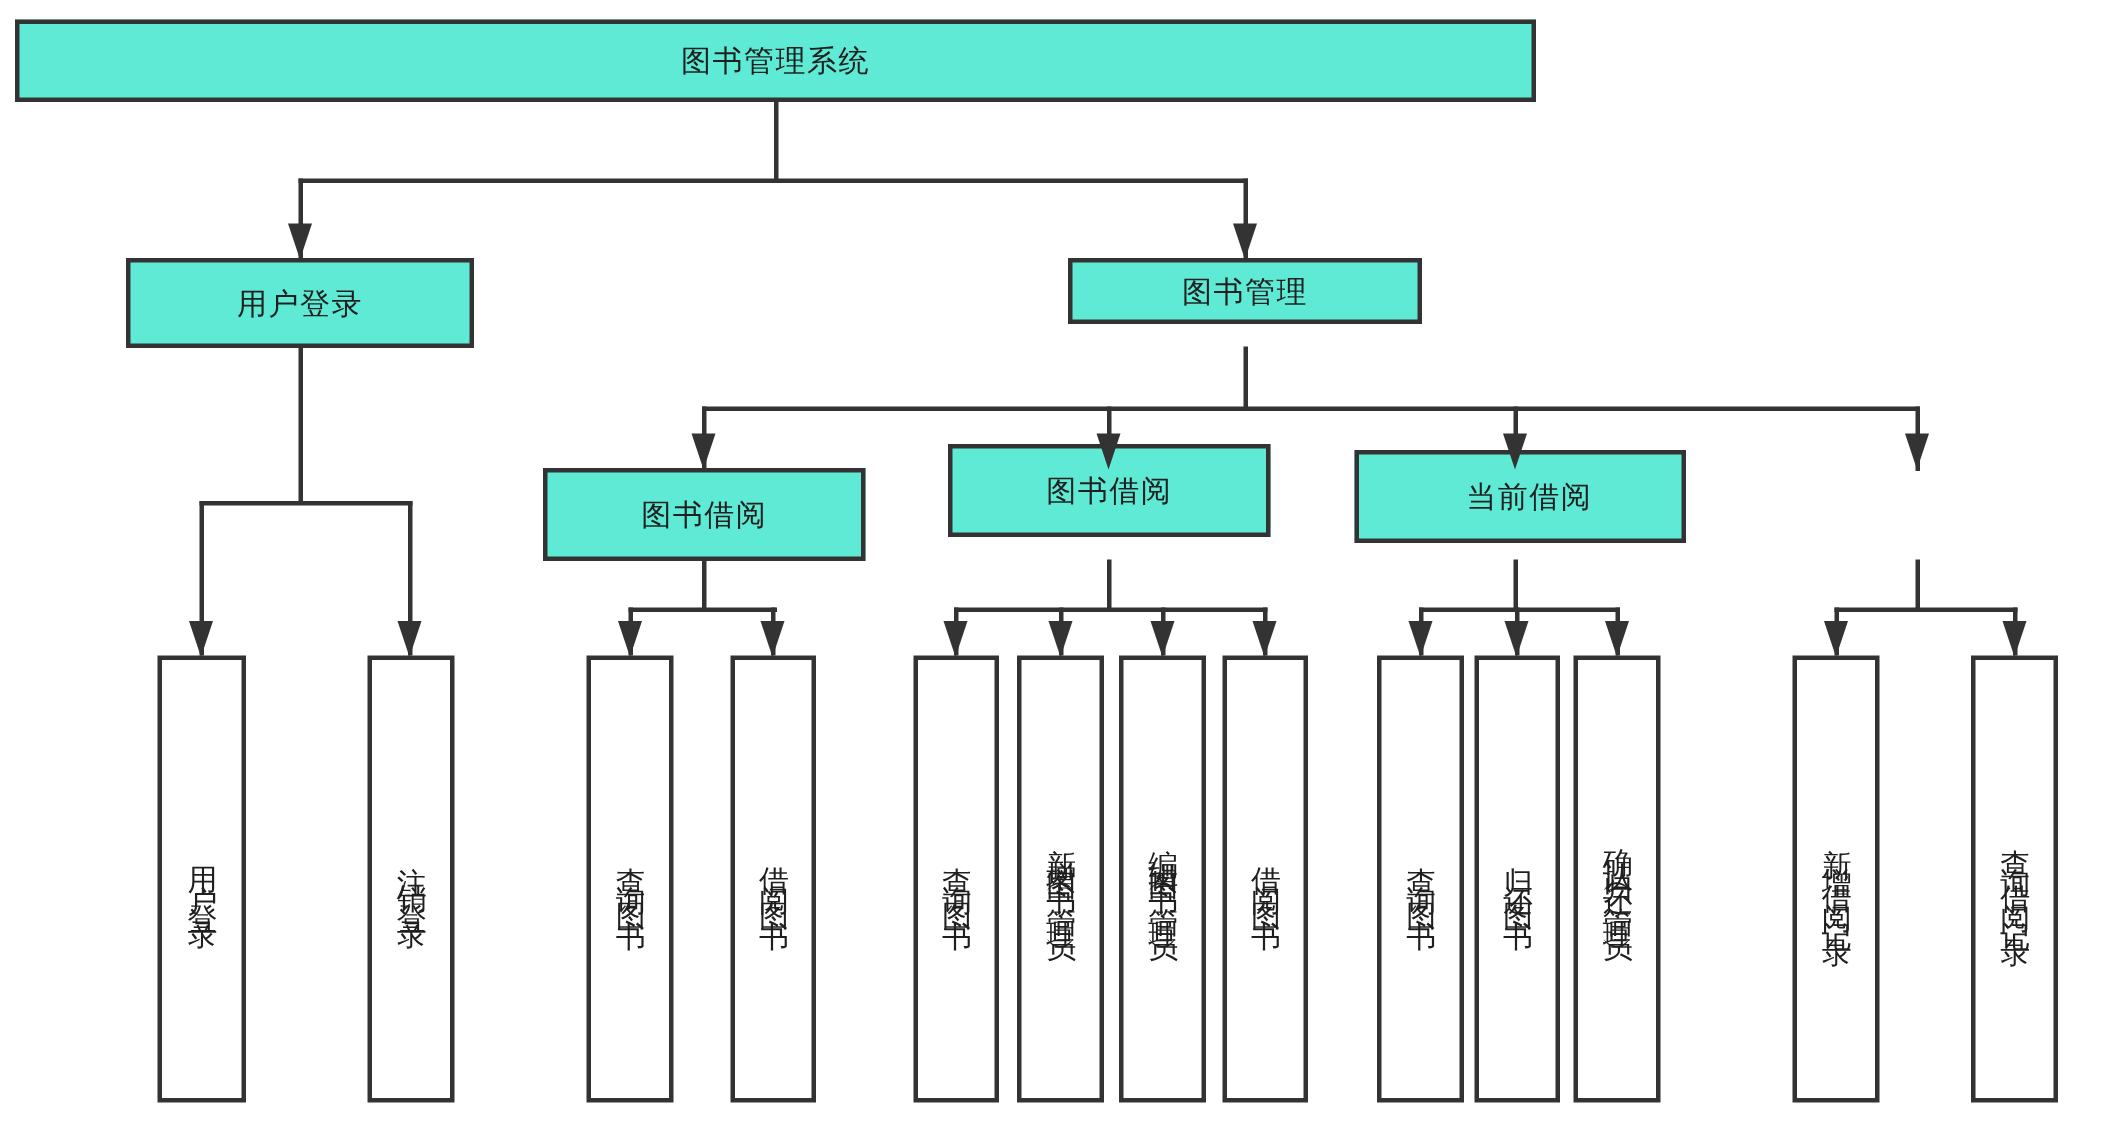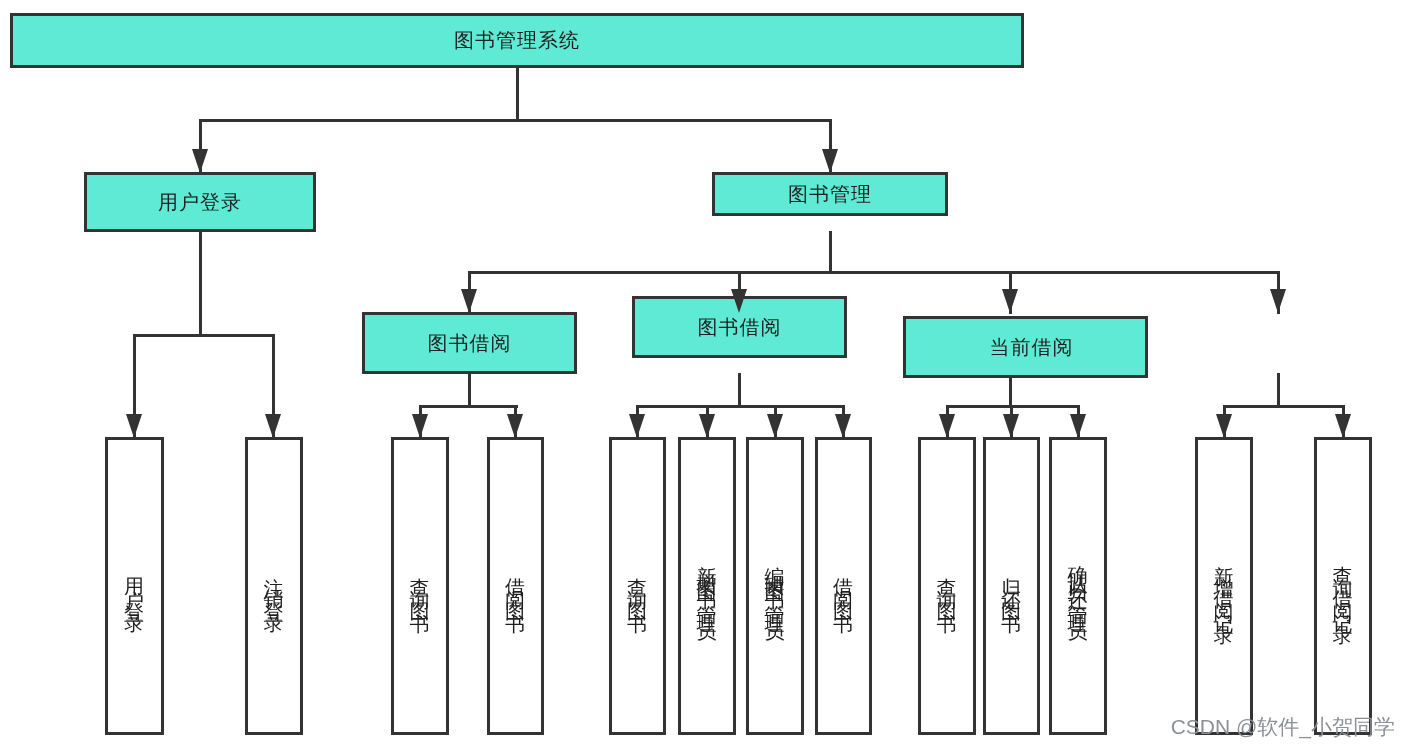--- a/index.html
+++ b/index.html
@@ -118,21 +118,21 @@
   <div class="arr" style="left:731px; top:289px;"></div>
   <div class="arr" style="left:1002px; top:289px;"></div>
   <div class="arr" style="left:1270px; top:289px;"></div>
 
   <div class="hbox" style="left:362px; top:312px; width:215px; height:62px;">
     <span>图书借阅</span>
   </div>
   <div class="hbox" style="left:632px; top:296px; width:215px; height:62px;">
     <span>图书借阅</span>
   </div>
-  <div class="hbox" style="left:903px; top:316px; width:245px; height:62px;padding-left:12px;">
+  <div class="hbox" style="left:903px; top:300px; width:221px; height:62px;padding-left:12px;">
     <span>当前借阅</span>
   </div>
 
   <div class="vline" style="left:468px; top:373px; height:34px;"></div>
   <div class="hline" style="left:419px; top:405px; width:99px;"></div>
   <div class="vline" style="left:419px; top:405px; height:34px;"></div>
   <div class="vline" style="left:514px; top:405px; height:34px;"></div>
   <div class="arr" style="left:412px; top:414px;"></div>
   <div class="arr" style="left:507px; top:414px;"></div>
 
@@ -200,15 +200,14 @@
     <span class="vtext long">确认归还（管理员）</span>
   </div>
 
   <div class="leaf" style="left:1195px; top:437px; width:58px; height:298px;">
     <span class="vtext">新增借阅记录</span>
   </div>
   <div class="leaf" style="left:1314px; top:437px; width:58px; height:298px;">
     <span class="vtext">查询借阅记录</span>
   </div>
 
-  <div class="watermark">CSDN @软件_小贺同学</div>
 
 </div>
 
 </body></html>

